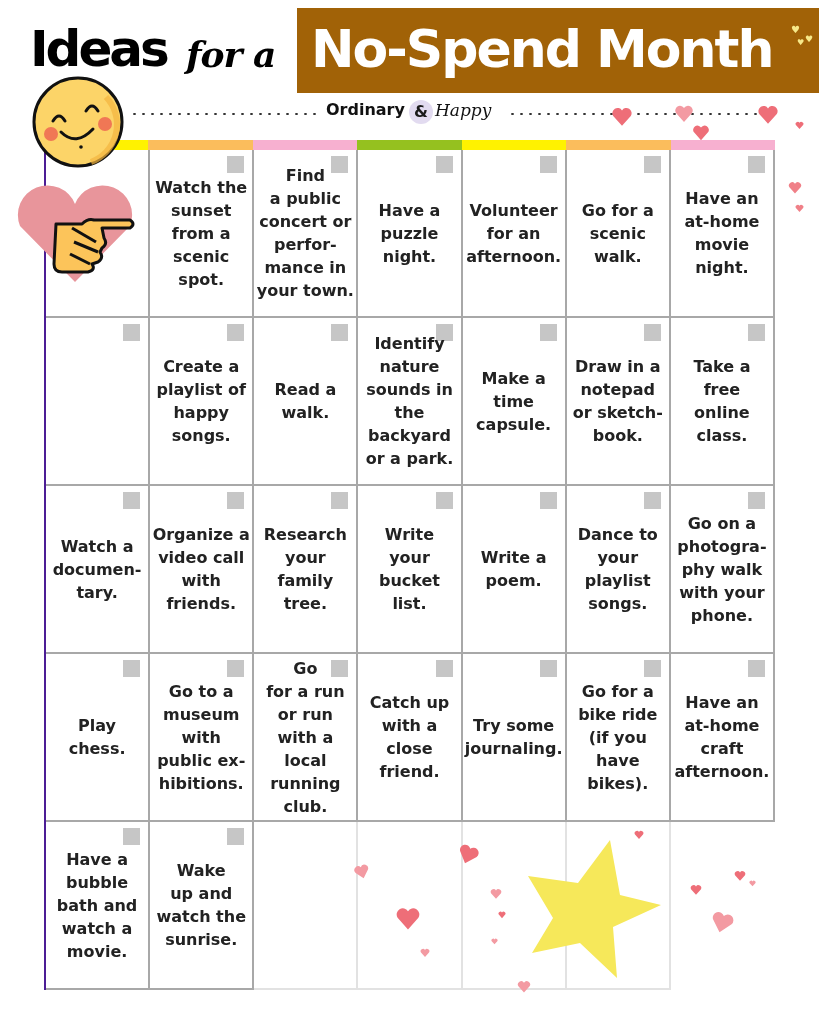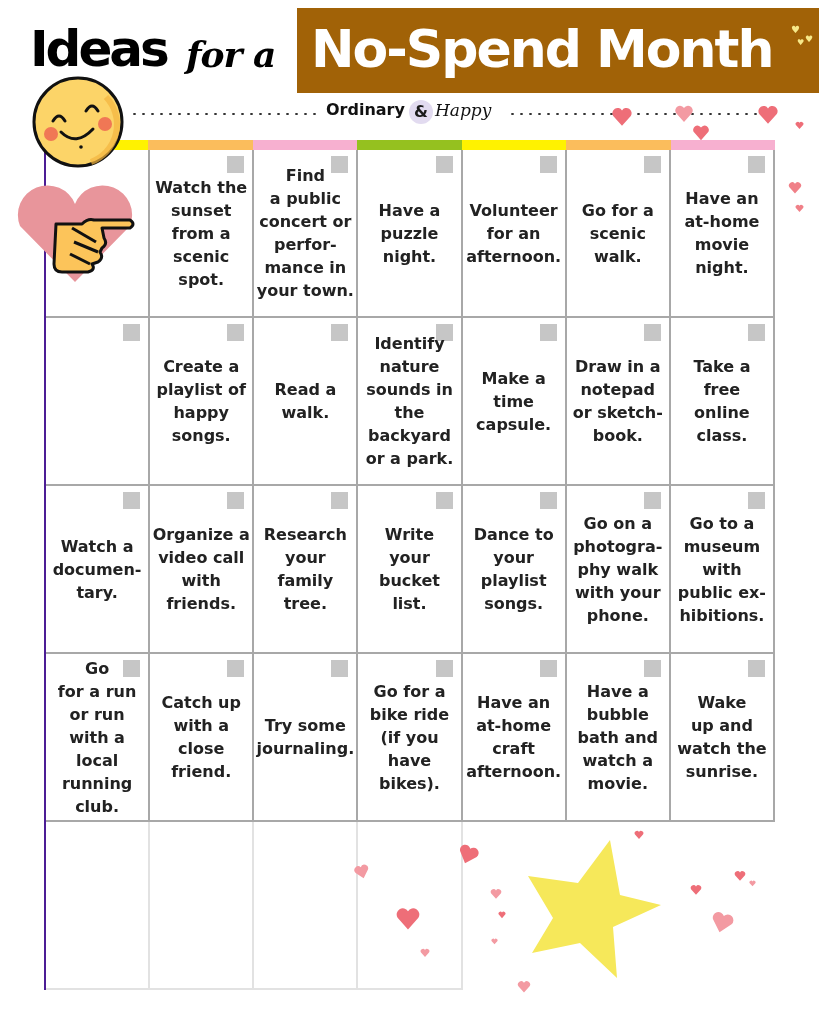--- a/index.html
+++ b/index.html
@@ -263,33 +263,43 @@
       </div>
     <div class="cell">
         <span class="check"></span>
         <span class="txt">Write
 your
 bucket
 list.</span>
       </div>
     <div class="cell">
         <span class="check"></span>
+        <span class="txt">Write a
+poem.</span>
+      </div>
+    <div class="cell">
+        <span class="check"></span>
         <span class="txt">Dance to
 your
 playlist
 songs.</span>
       </div>
 
     <div class="cell">
         <span class="check"></span>
         <span class="txt">Go on a
 photogra-
 phy walk
 with your
 phone.</span>
+      </div>
+    <div class="cell">
+        <span class="check"></span>
+        <span class="txt">Play
+chess.</span>
       </div>
     <div class="cell">
         <span class="check"></span>
         <span class="txt">Go to a
 museum
 with
 public ex-
 hibitions.</span>
       </div>
     <div class="cell">

